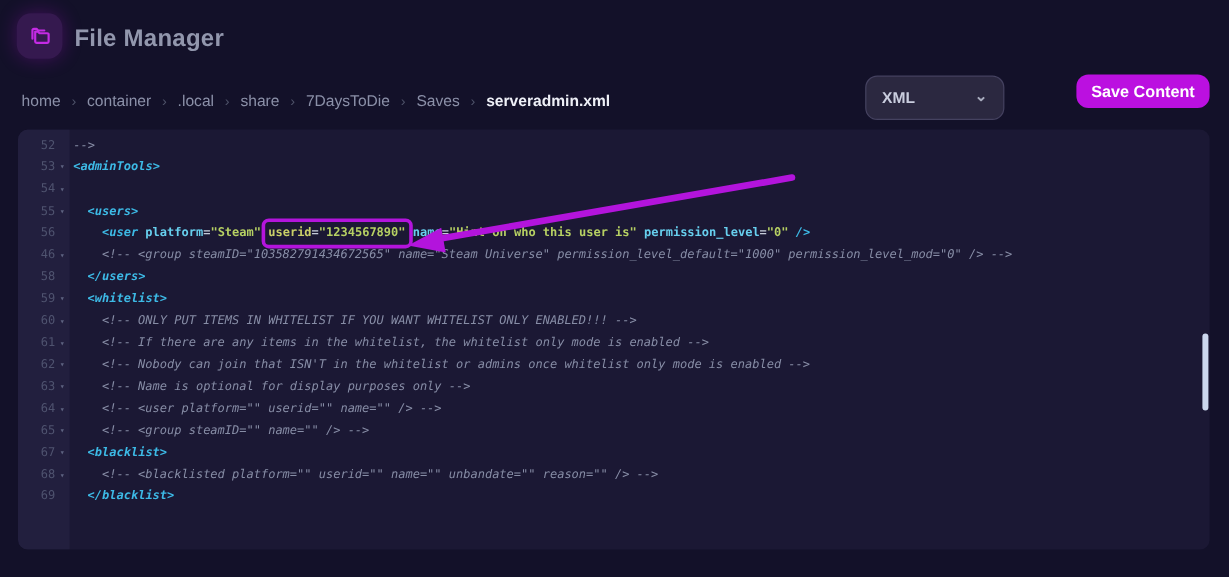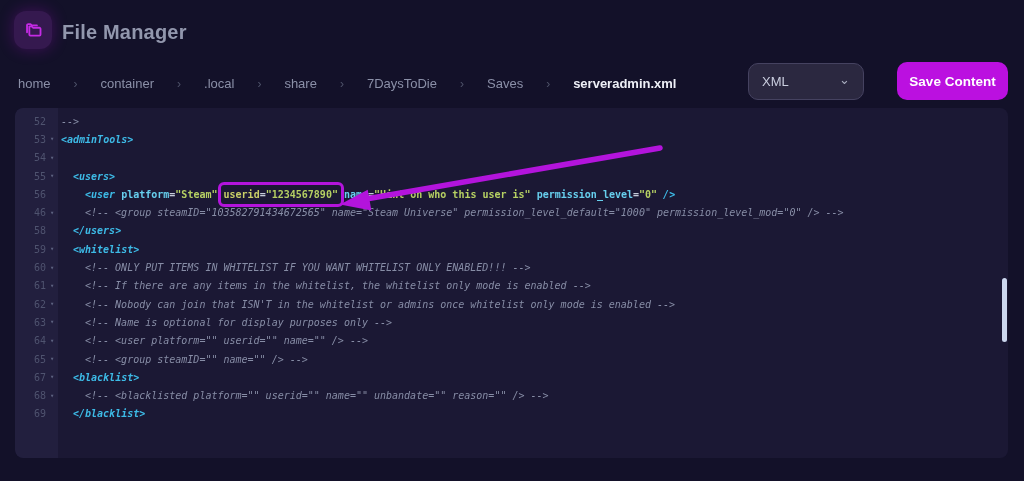--- a/index.html
+++ b/index.html
@@ -20,35 +20,35 @@
   .app-icon{
     position:absolute;left:14px;top:11px;width:38px;height:38px;border-radius:12px;
     background:#35194f;display:flex;align-items:center;justify-content:center;
     box-shadow:0 0 16px rgba(187,16,224,.28);
   }
   .app-title{
     position:absolute;left:62px;top:21px;font-size:20px;font-weight:700;
     color:#9297ad;letter-spacing:.2px;
   }
   .breadcrumb{
-    position:absolute;left:18px;top:76px;display:flex;gap:23px;align-items:center;
+    position:absolute;left:18px;top:76px;display:flex;gap:9px;align-items:center;
     font-size:13px;color:#8b90a8;
   }
   .crumb{cursor:pointer;}
   .crumb.active{color:#eef0f7;font-weight:700;}
   .sep{color:#4e5269;font-size:12px;}
   .select{
-    position:absolute;left:748px;top:63px;width:116px;height:37px;border-radius:10px;
+    position:absolute;left:721px;top:63px;width:116px;height:37px;border-radius:10px;
     background:#2b2840;border:1px solid #454260;display:flex;align-items:center;
     justify-content:space-between;padding:0 13px;color:#c9cdde;font-size:13px;
-    font-weight:400;cursor:pointer;
+    font-weight:700;cursor:pointer;
   }
   .select .chev{color:#a9adbf;font-size:13px;line-height:6px;transform:translateY(-2px);}
   .save-btn{
-    position:absolute;left:897px;top:62px;width:111px;height:38px;border-radius:10px;
+    position:absolute;left:897px;top:62px;width:111px;height:28px;border-radius:10px;
     background:var(--btn);color:#fff;font-size:13.5px;font-weight:700;border:none;
     display:flex;align-items:center;justify-content:center;cursor:pointer;
     font-family:"Liberation Sans",sans-serif;
   }
   .editor{
     position:absolute;left:15px;top:108px;width:993px;height:350px;
     background:var(--editor-bg);border-radius:8px;overflow:hidden;
     font-family:"DejaVu Sans Mono",monospace;font-size:10px;padding-top:4px;
   }
   .editor::before{

